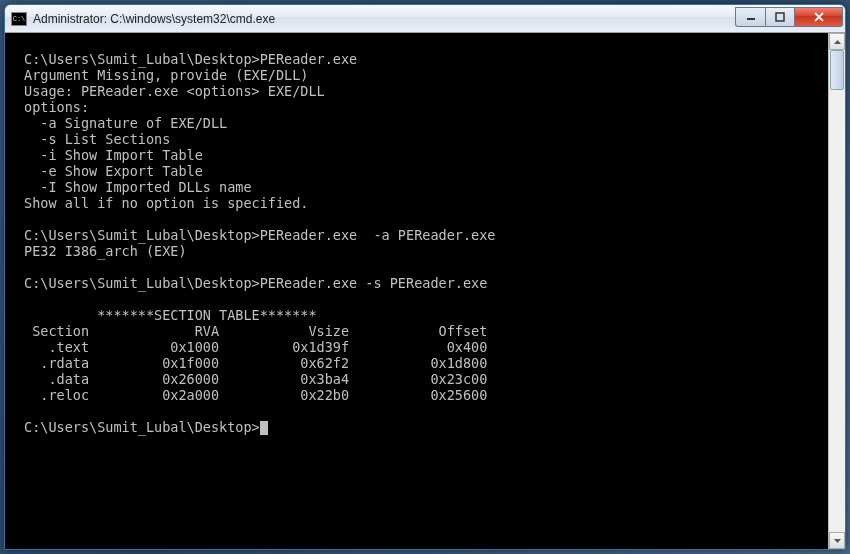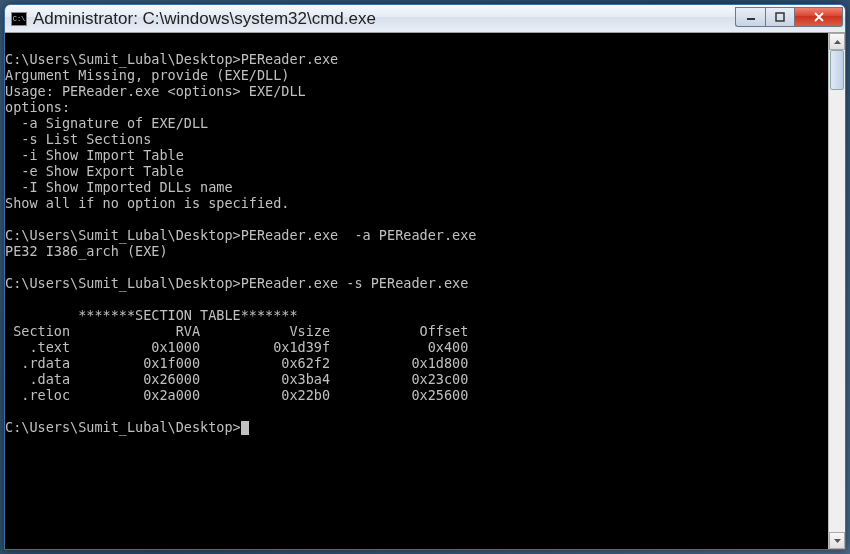--- a/index.html
+++ b/index.html
@@ -43,21 +43,21 @@
     display: flex;
     align-items: center;
     justify-content: center;
     font-size: 7px;
     color: #ccc;
     overflow: hidden;
   }
   .title-text {
     flex: 1;
     font-family: 'Segoe UI', Tahoma, sans-serif;
-    font-size: 17px;
+    font-size: 12px;
     color: #222;
   }
   .win-buttons {
     display: flex;
     gap: 0;
     margin-top: -4px;
   }
   .win-btn {
     width: 30px;
     height: 20px;
@@ -86,21 +86,21 @@
     background: #000;
     position: relative;
   }
   .terminal {
     flex: 1;
     background: #000;
     color: #c0c0c0;
     font-family: 'Lucida Console', Consolas, monospace;
     font-size: 13.5px;
     line-height: 16px;
-    padding: 2px 0;
+    padding: 2px 19px;
     white-space: pre;
     overflow: hidden;
   }
   .scrollbar {
     width: 17px;
     background: #efefef;
     display: flex;
     flex-direction: column;
     border-left: 1px solid #bbb;
   }

